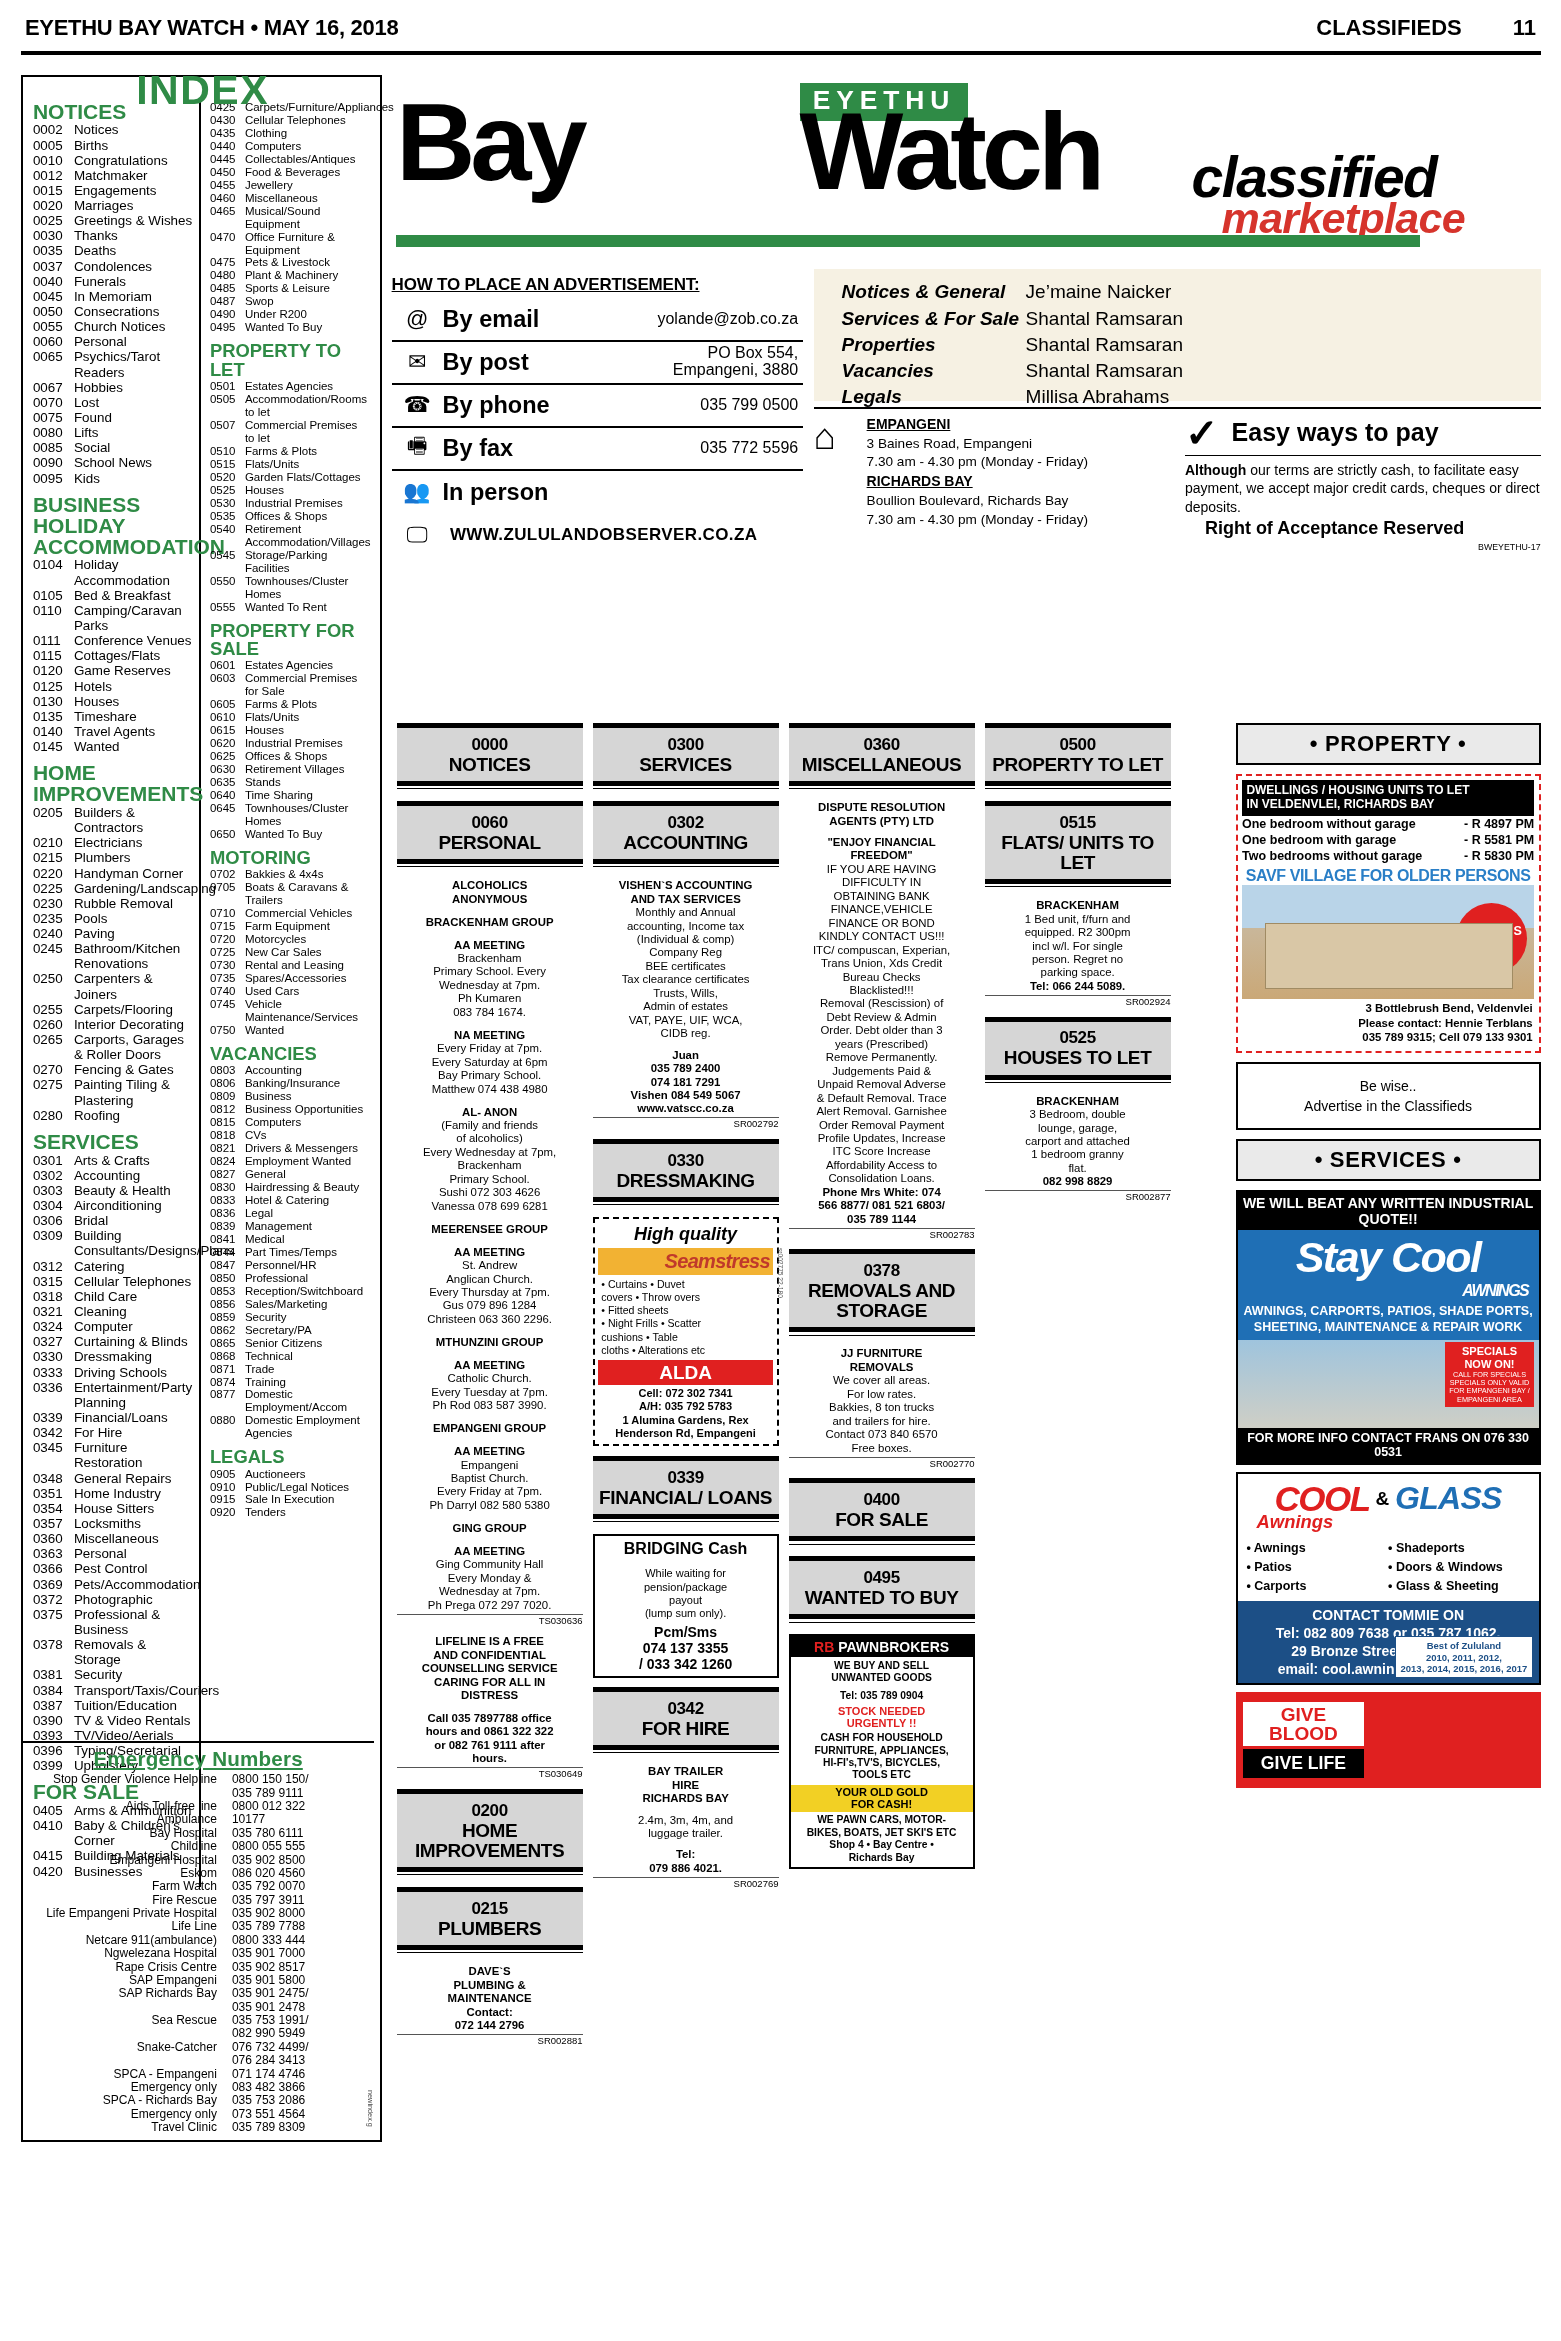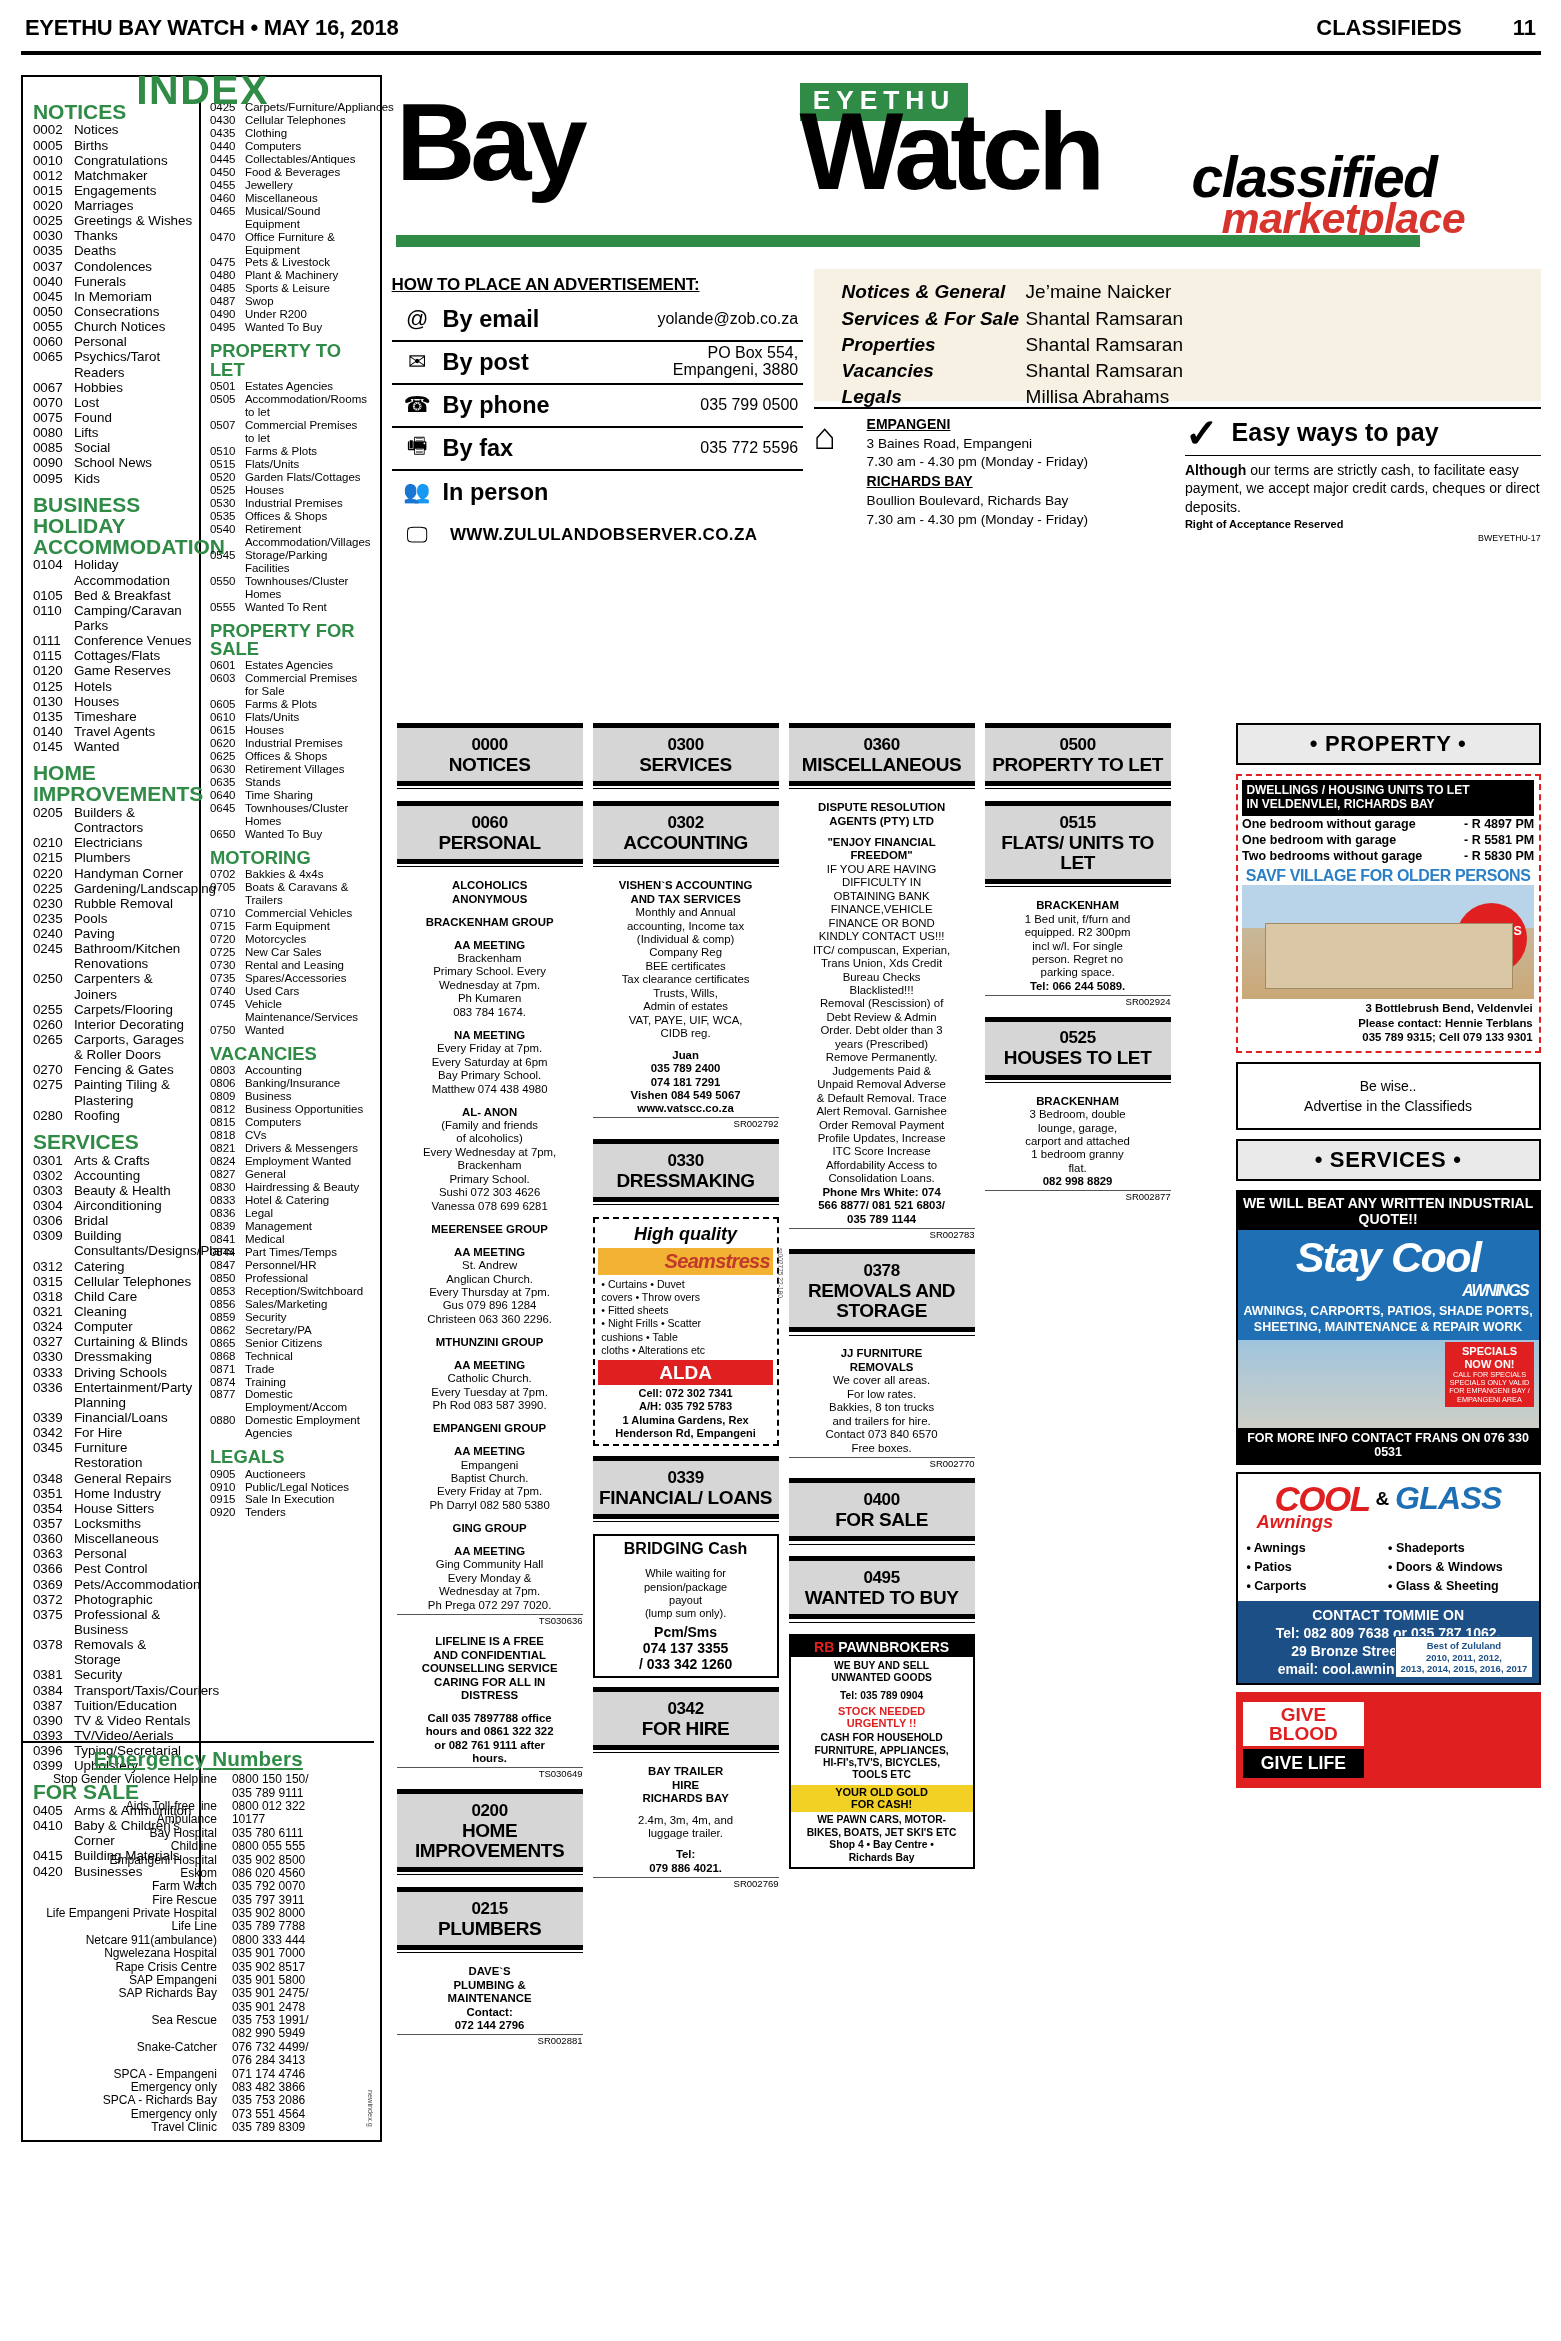--- a/index.html
+++ b/index.html
@@ -100,21 +100,21 @@
   .off-house { width:53px; font-size:37px; line-height:1; padding-top:2.9px;}
   .off-txt { flex:1; font-size:13.6px; line-height:1.38;}
   .off-txt b { text-decoration:underline; font-size:14px;}
   .off-right { flex:1; padding-left:7.3px;}
   .pay-head { display:flex; align-items:center; }
   .pay-check { font-size:40px; line-height:0.9; margin-right:13.2px; font-weight:bold;}
   .pay-title { font-size:25px; font-weight:bold;}
   .pay-hr { border-top:1.5px solid #000; margin:4.4px 0 4.4px 0;}
   .pay-body { font-size:14px; line-height:1.32;}
   .pay-body b { font-weight:bold; }
-  .pay-bold { font-size:11px; font-weight:bold; margin-top:2.2px;}
+  .pay-bold { font-size:18px; font-weight:bold; margin-top:2.2px;margin-left:20px;}
   .pay-code { text-align:right; font-size:8.8px; margin-top:2.9px;}
 
   
   .cols { position:absolute; left:371px; top:661px; width:1149px; display:flex; gap:0; }
   .col { width:196px; padding:0 5.1px; }
   .catbox { border-top:5.1px solid #000; border-bottom:5.1px solid #000; background:#d6d6d6;
      text-align:center; padding:6.6px 1.5px 6.6px 1.5px; margin:0 0 2.2px 0; }
   .catbox .num { font-size:17px; font-weight:bold; letter-spacing:-0.4px;}
   .catbox .nm { font-size:19px; font-weight:bold; letter-spacing:-0.4px; line-height:1.05;}
   .catwrap { border-bottom:1.5px solid #000; margin-bottom:11.8px; }

